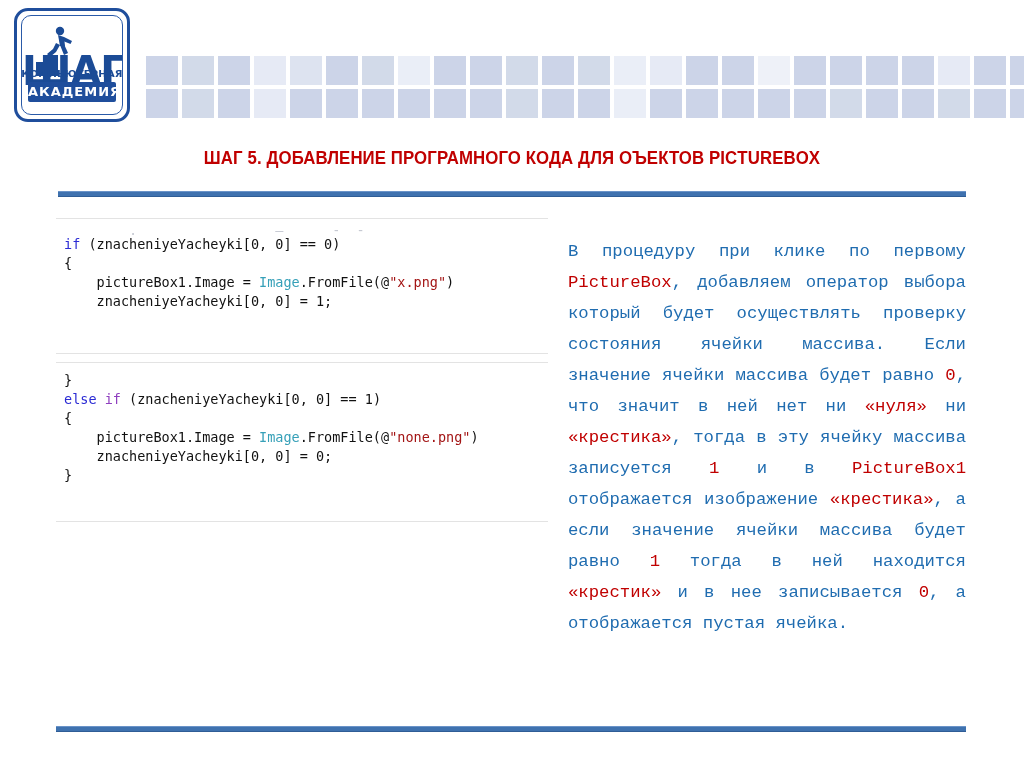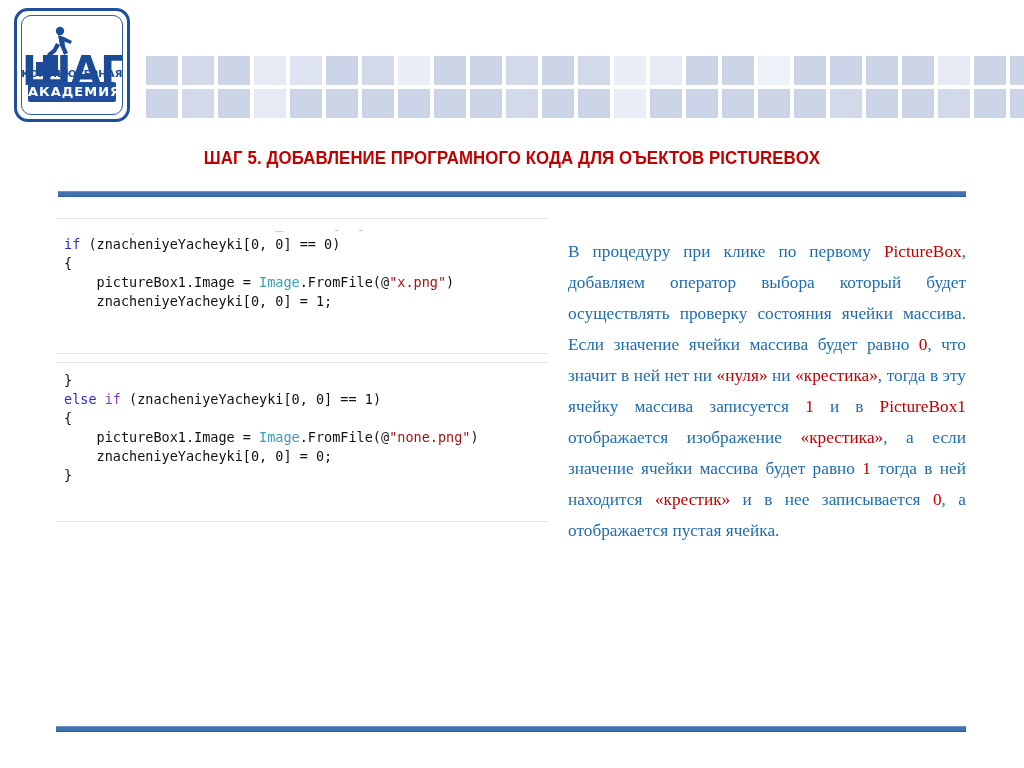--- a/index.html
+++ b/index.html
@@ -177,21 +177,21 @@
   .kw      { color: #2b2bd4; }
   .kw2     { color: #8f3fbf; }
   .type    { color: #36a0b8; }
   .str     { color: #a31515; }
 
   
   #explain {
     position: absolute;
     left: 568px; top: 236px;
     width: 398px;
-    font-family: Liberation Serif, serif;
+    font-family: Liberation Mono, monospace;
     font-size: 17.3px;
     line-height: 31px;
     color: #1f6cb0;
     text-align: justify;
     text-justify: inter-word;
   }
   #explain .hl { color: #c00000; }
   #explain > span { display: inline; }
 
   

